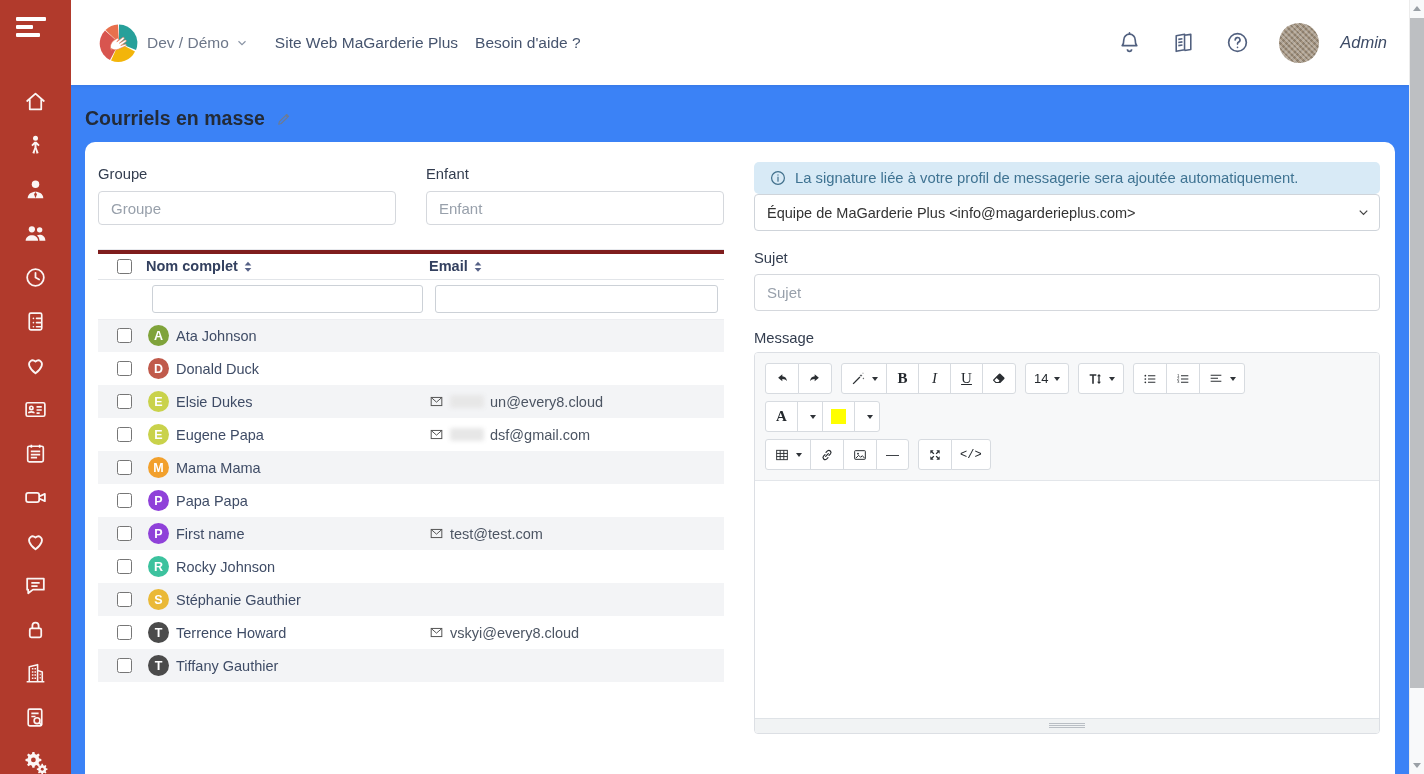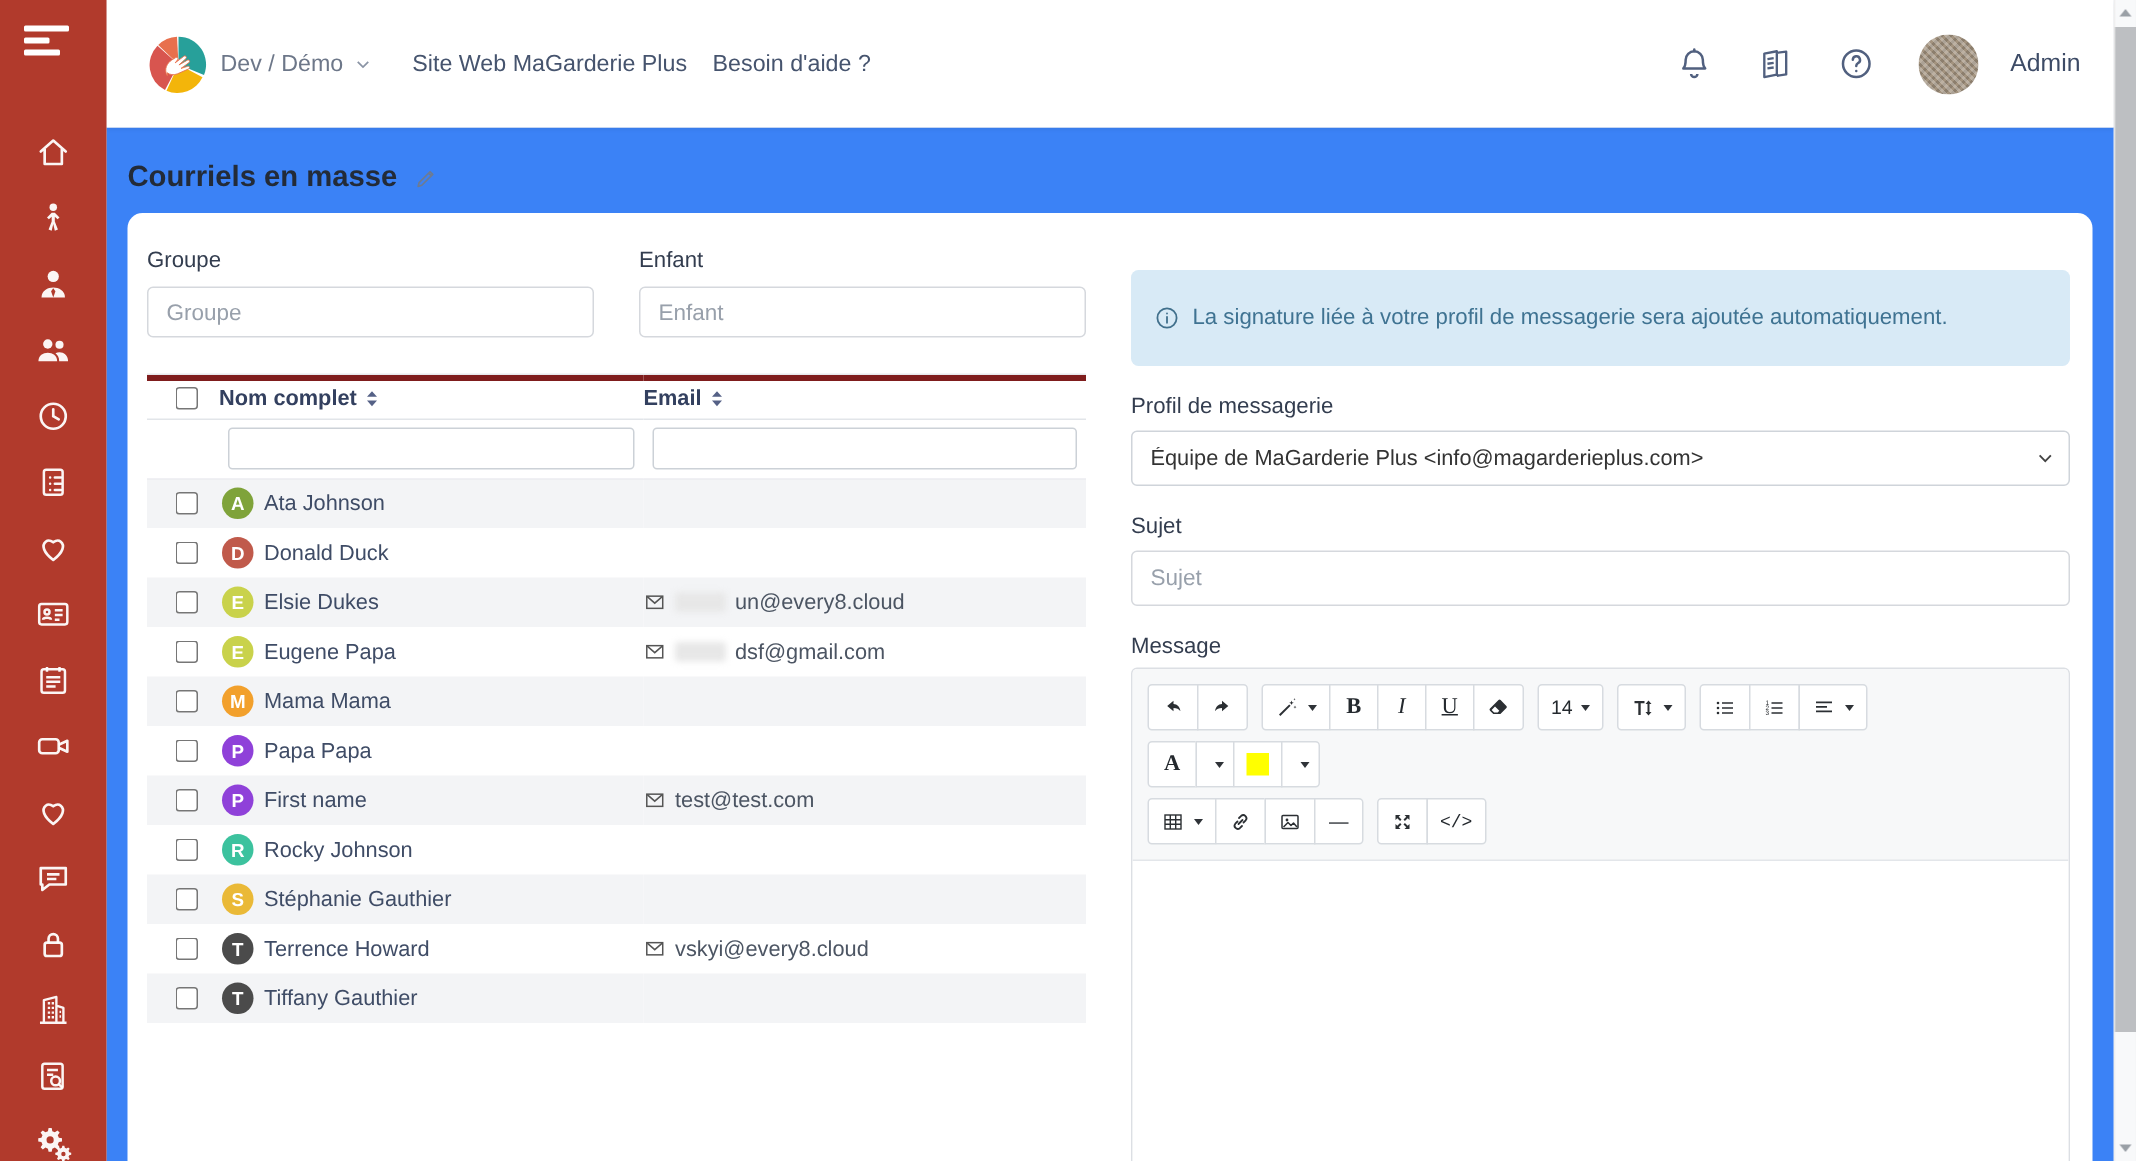--- a/index.html
+++ b/index.html
@@ -26,21 +26,21 @@
   .chev { width:14px; height:14px; color:#8a94a5; display:inline-block; }
   .top-links { display:flex; gap:17px; margin-left:26px; }
   .top-links a { color:#46546e; font-size:15.5px; text-decoration:none; cursor:pointer; }
   .top-right { margin-left:auto; display:flex; align-items:center; gap:29px; }
   .tico { width:25px; height:25px; color:#51607f; cursor:pointer; display:inline-block; }
   .avatar { width:40px; height:40px; border-radius:50%; cursor:pointer;
     background:
       repeating-linear-gradient(45deg, rgba(255,255,255,.28) 0 2px, transparent 2px 4px),
       repeating-linear-gradient(-45deg, rgba(0,0,0,.14) 0 2px, transparent 2px 4px),
       #a3937f; }
-  .uname { color:#3d4b66; font-size:16.5px; margin-left:-8px; cursor:pointer; }
+  .uname { color:#3d4b66; font-size:16.5px; margin-left:-8px; cursor:pointer;font-style:italic; }
 
   
   .content { flex:1; overflow:hidden; background:#3b82f6; padding:22px 14px 0; }
   .title-row { display:flex; align-items:center; gap:10px; }
   .title-row h1 { margin:0; font-size:19.5px; font-weight:700; color:#232b38; }
   .pencil { width:18px; height:18px; color:#6e7b91; cursor:pointer; }
 
   .card { background:#fff; border-radius:10px 10px 0 0; margin-top:12px; min-height:720px;
     padding:13px 15px 0 13px; display:flex; gap:30px; }
   .col-left { width:626px; flex:none; }
@@ -74,21 +74,21 @@
   .email-cell .ico { width:15px; height:15px; color:#555; }
   .redact { display:inline-block; width:34px; height:13px; background:#e7e7e7; border-radius:2px; filter:blur(2px); }
   input[type=checkbox] { width:15px; height:15px; cursor:pointer; }
 
   .pagination { display:flex; align-items:center; gap:28px; margin-top:18px; }
   .psel-wrap select { height:30px; width:56px; border:1px solid #c6ccd2; border-radius:4px; padding-left:8px;
     font-size:14px; color:#333; background:#fff; cursor:pointer; }
   .pinfo { font-size:14.8px; color:#2f3542; }
 
   
-  .alert { display:flex; align-items:center; gap:9px; height:64px; padding:0 16px; margin-top:25px;
+  .alert { display:flex; align-items:center; gap:9px; height:32px; padding:0 16px; margin-top:7px;
     background:#d8eaf6; border-radius:5px; color:#3f7392; font-size:14.8px; }
   .info-ic { width:16px; height:16px; flex:none; }
   .flabel { display:block; margin:19px 0 8px; font-size:14.8px; color:#333d4f; }
   .sel-wrap { position:relative; }
   .profile-select { width:100%; height:37px; border:1px solid #cfd4da; border-radius:4px; background:#fff;
     font-size:14.5px; color:#333; padding:0 30px 0 12px; appearance:none; -webkit-appearance:none; cursor:pointer; }
   .sel-chev { position:absolute; right:9px; top:11px; width:15px; height:15px; color:#444; pointer-events:none; }
   .subject-input { width:100%; height:37px; border:1px solid #d5d8dd; border-radius:4px; padding:0 12px; font-size:15px; }
 
   .editor { border:1px solid #dcdfe4; border-radius:4px; overflow:hidden; margin-top:-2px; }
@@ -539,21 +539,20 @@
           <div class="alert">
             <span class="info-ic">
               <svg viewBox="0 0 20 20" fill="none" stroke="#41708c" stroke-width="1.5">
                   <circle cx="10" cy="10" r="8"></circle>
                   <path d="M10 9 v5 M10 6.1 v.2" stroke-linecap="round"></path>
                 </svg>
             </span>
             <span>La signature liée à votre profil de messagerie sera ajoutée automatiquement.</span>
           </div>
 
-          <label class="flabel">Profil de messagerie</label>
           <div class="sel-wrap">
             <select class="profile-select">
               <option>Équipe de MaGarderie Plus &lt;info@magarderieplus.com&gt;</option>
             </select>
             <span class="sel-chev">
               <svg viewBox="0 0 24 24" fill="none" stroke="currentColor" stroke-width="2">
                   <path d="M6 9 l6 6 6-6"></path>
                 </svg>
             </span>
           </div>

